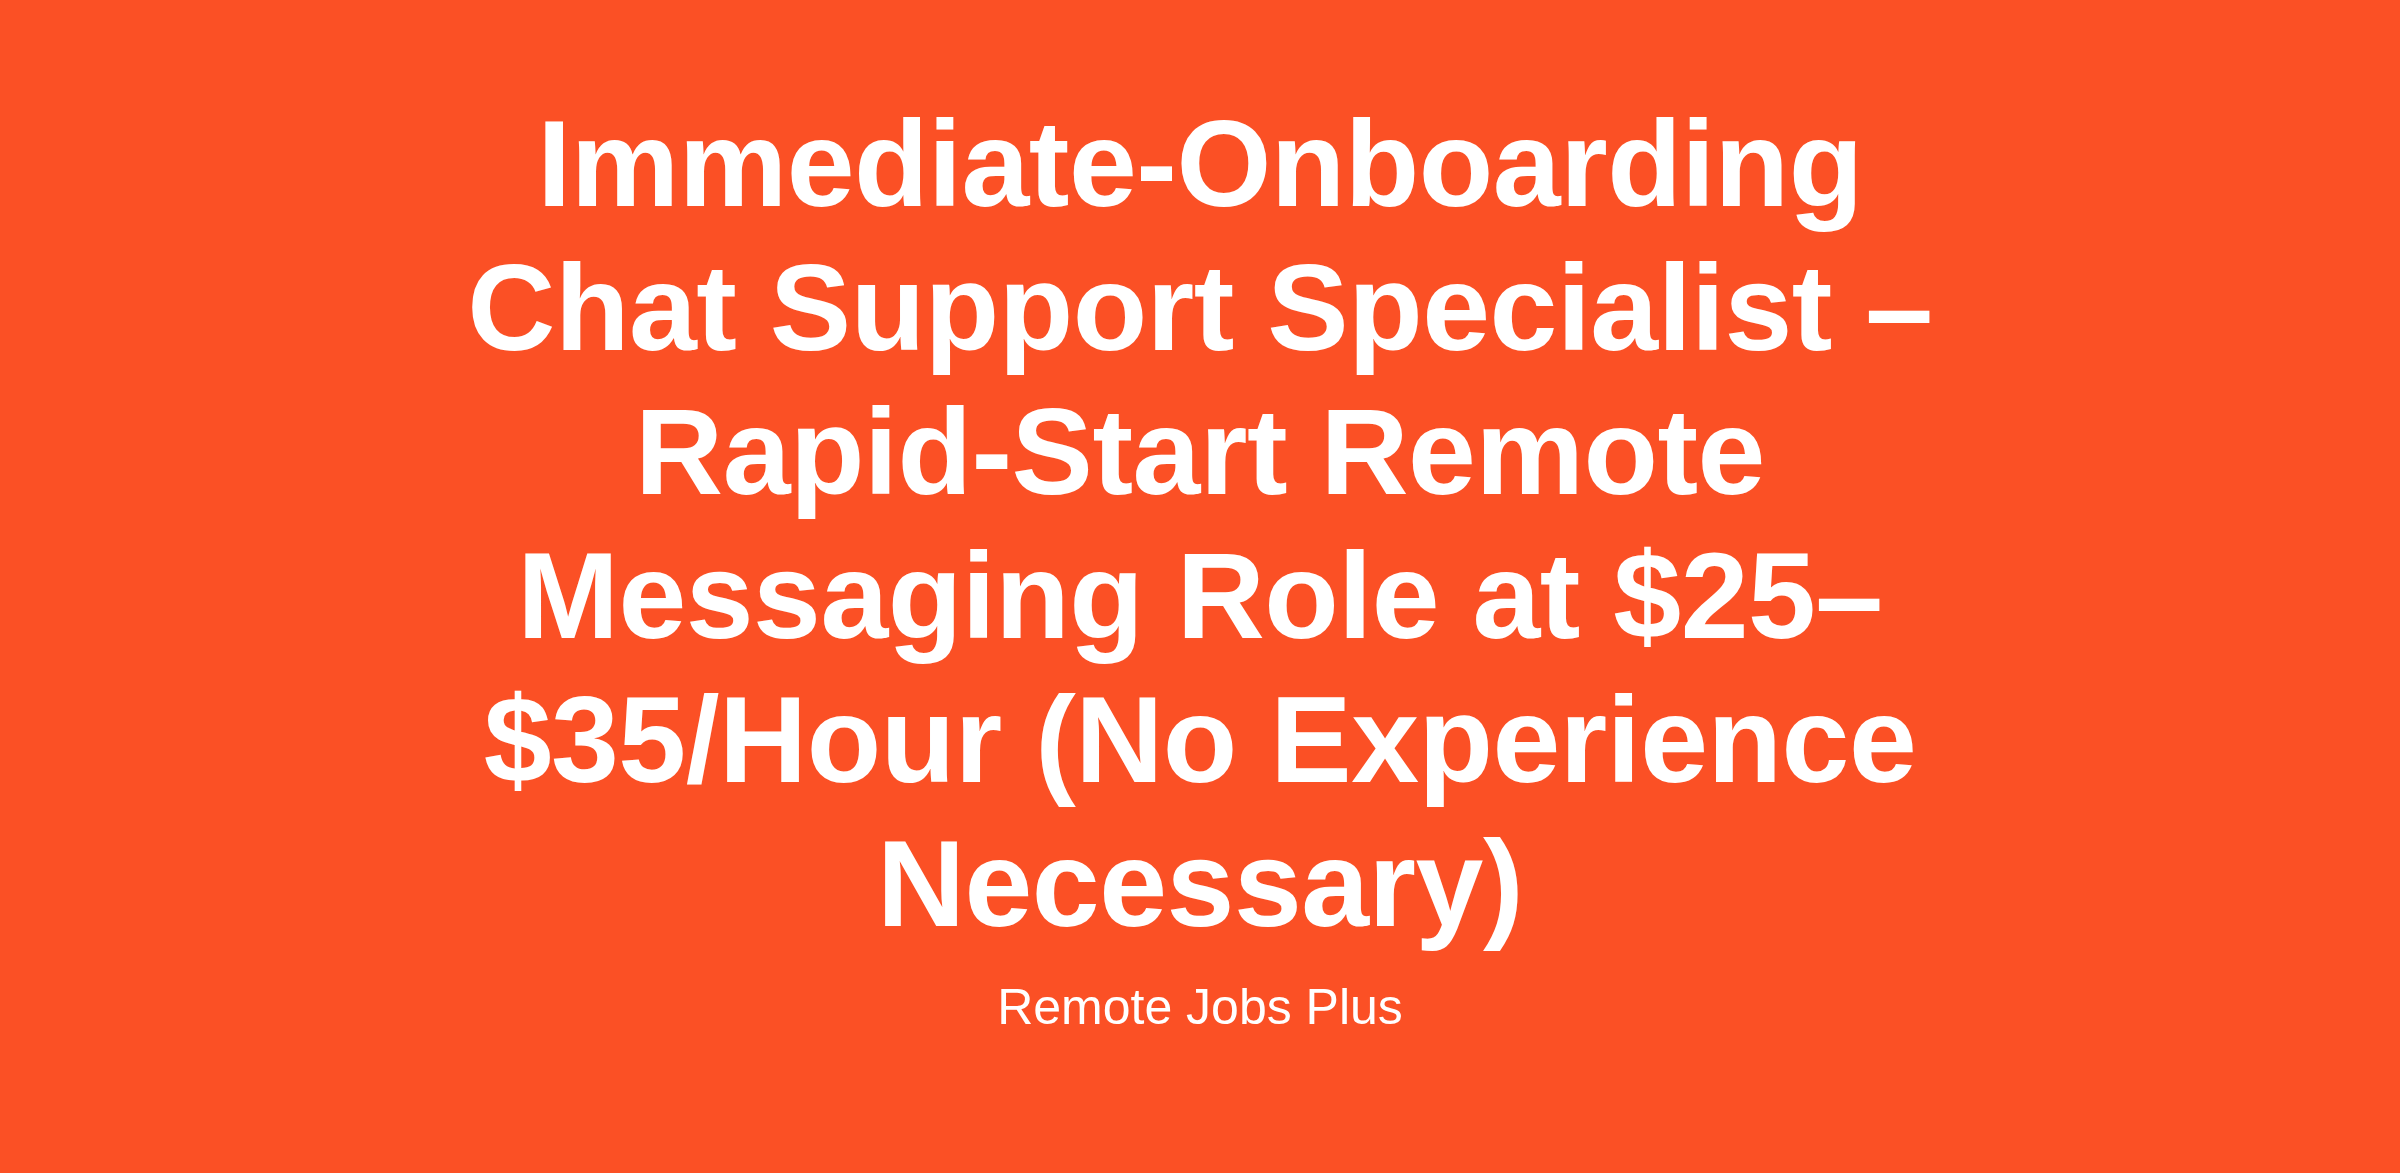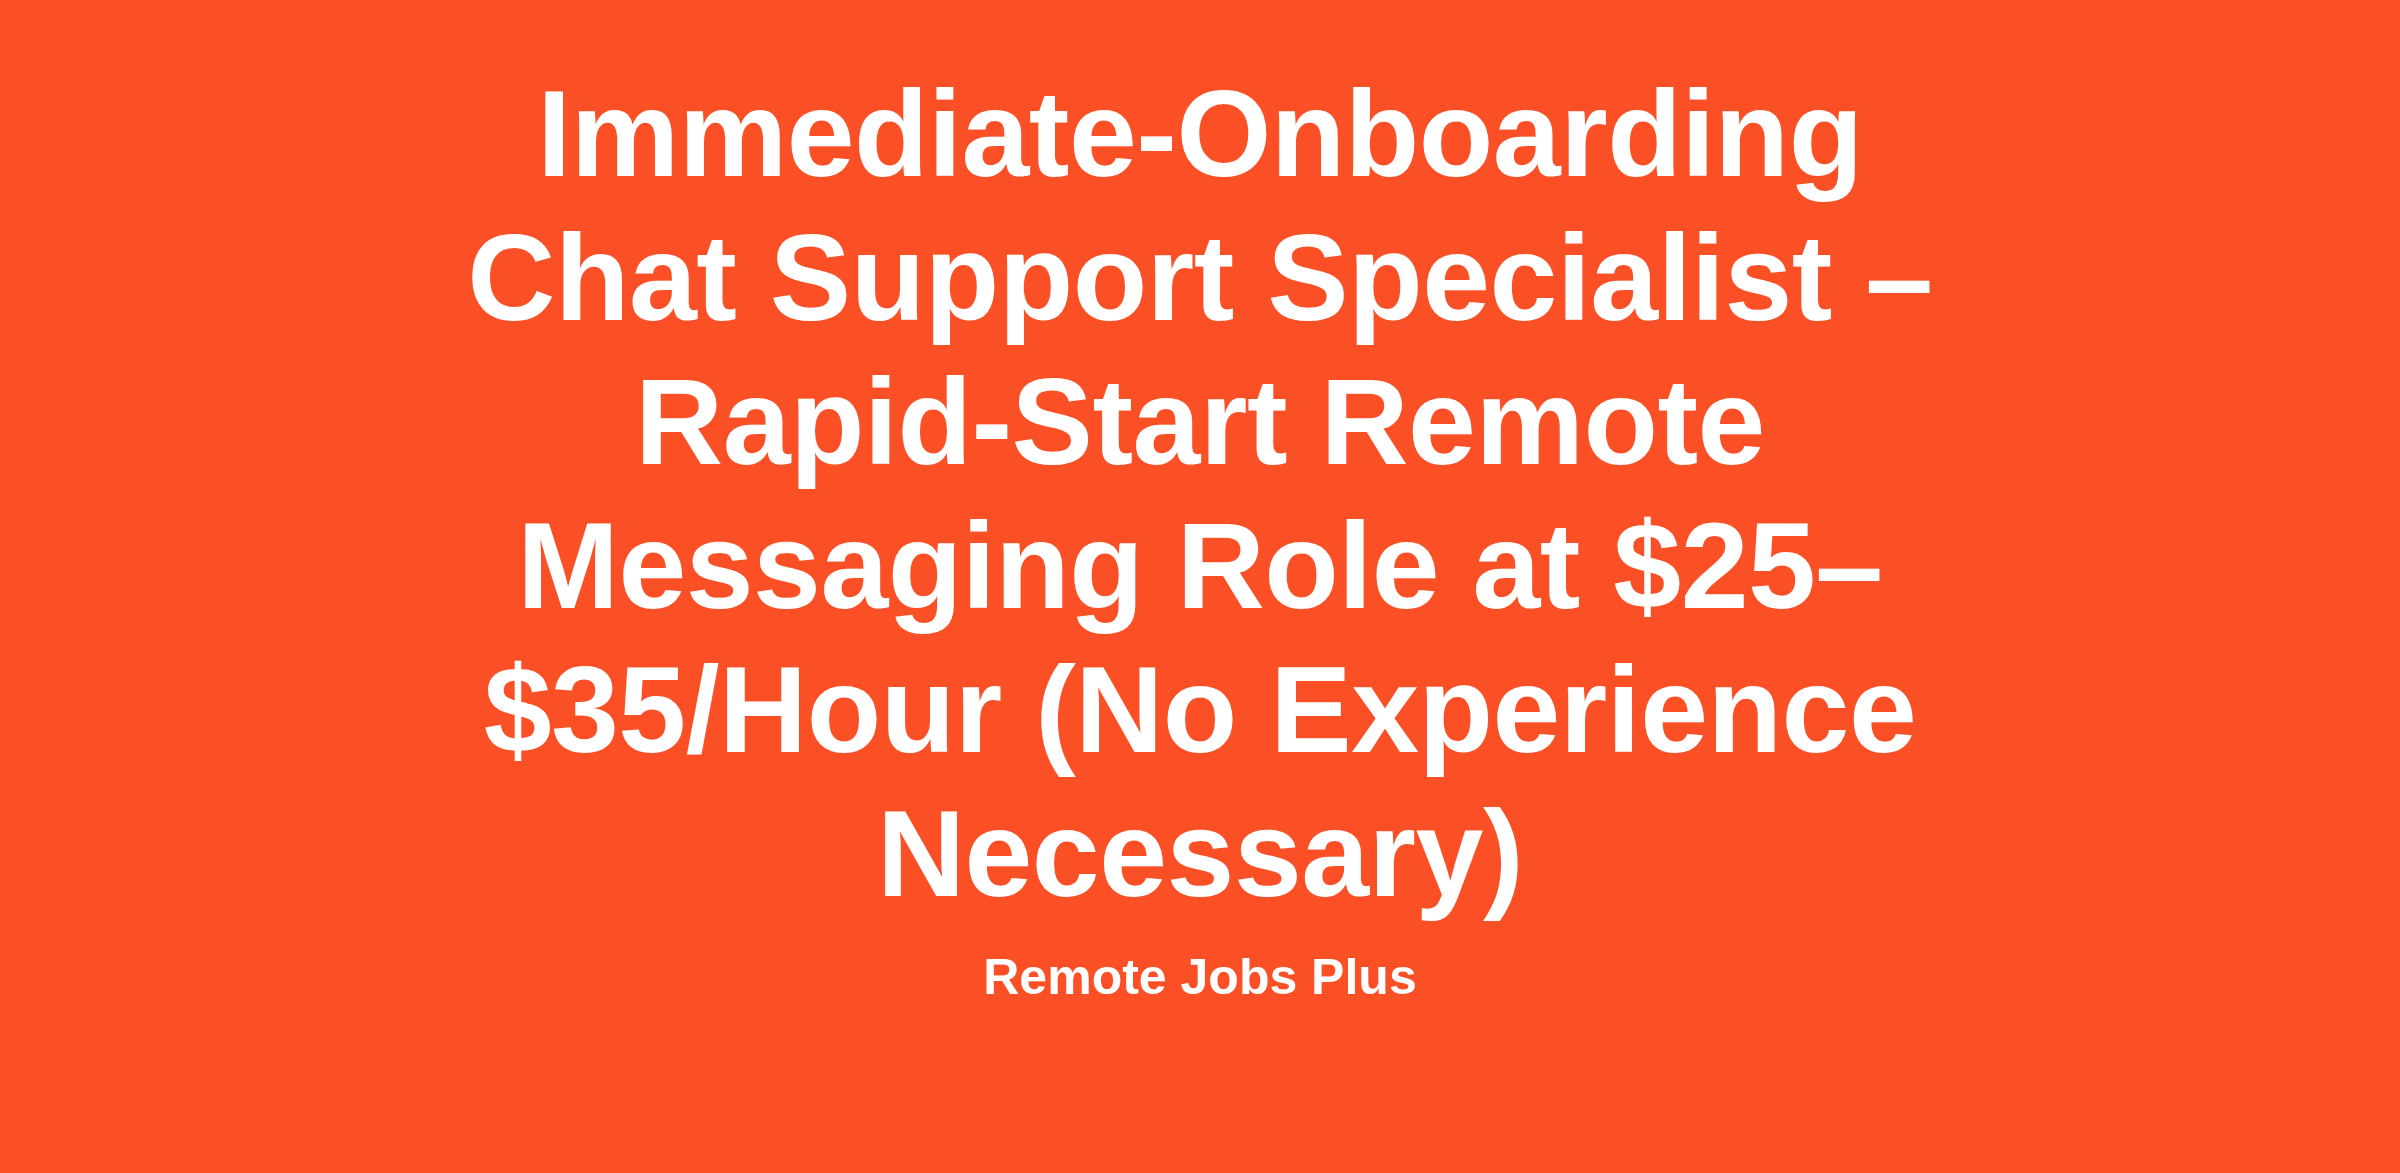--- a/index.html
+++ b/index.html
@@ -23,21 +23,21 @@
     display: flex;
     flex-direction: column;
     align-items: center;
     justify-content: flex-start;
     overflow: hidden;
   }
 
   .content {
     width: 1610px;
     margin: 0 auto;
-    padding-top: 62px;
+    padding-top: 92px;
     text-align: center;
     display: flex;
     flex-direction: column;
     align-items: center;
   }
 
   .headline {
     margin: 0;
     padding: 0;
     color: #FFFFFF;
@@ -51,21 +51,21 @@
     white-space: pre-line;
     text-rendering: optimizeLegibility;
   }
 
   .subtitle {
     margin: 0;
     padding: 0;
     margin-top: 22px;
     color: #FFFFFF;
     font-family: "Liberation Sans", "DejaVu Sans", sans-serif;
-    font-weight: 700;
+    font-weight: 400;
     font-size: 50px;
     line-height: 58px;
     letter-spacing: 0px;
     text-align: right;
   }
 </style>
 </head>
 <body>
 
 <div class="card" style="background: rgb(251, 80, 37); color: rgb(255, 255, 255);">

